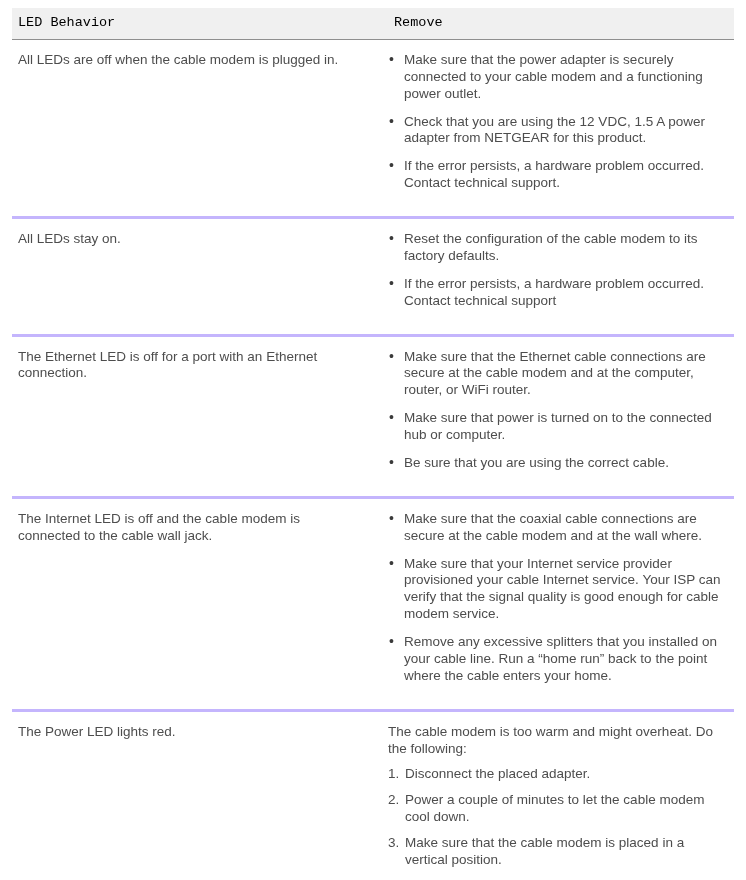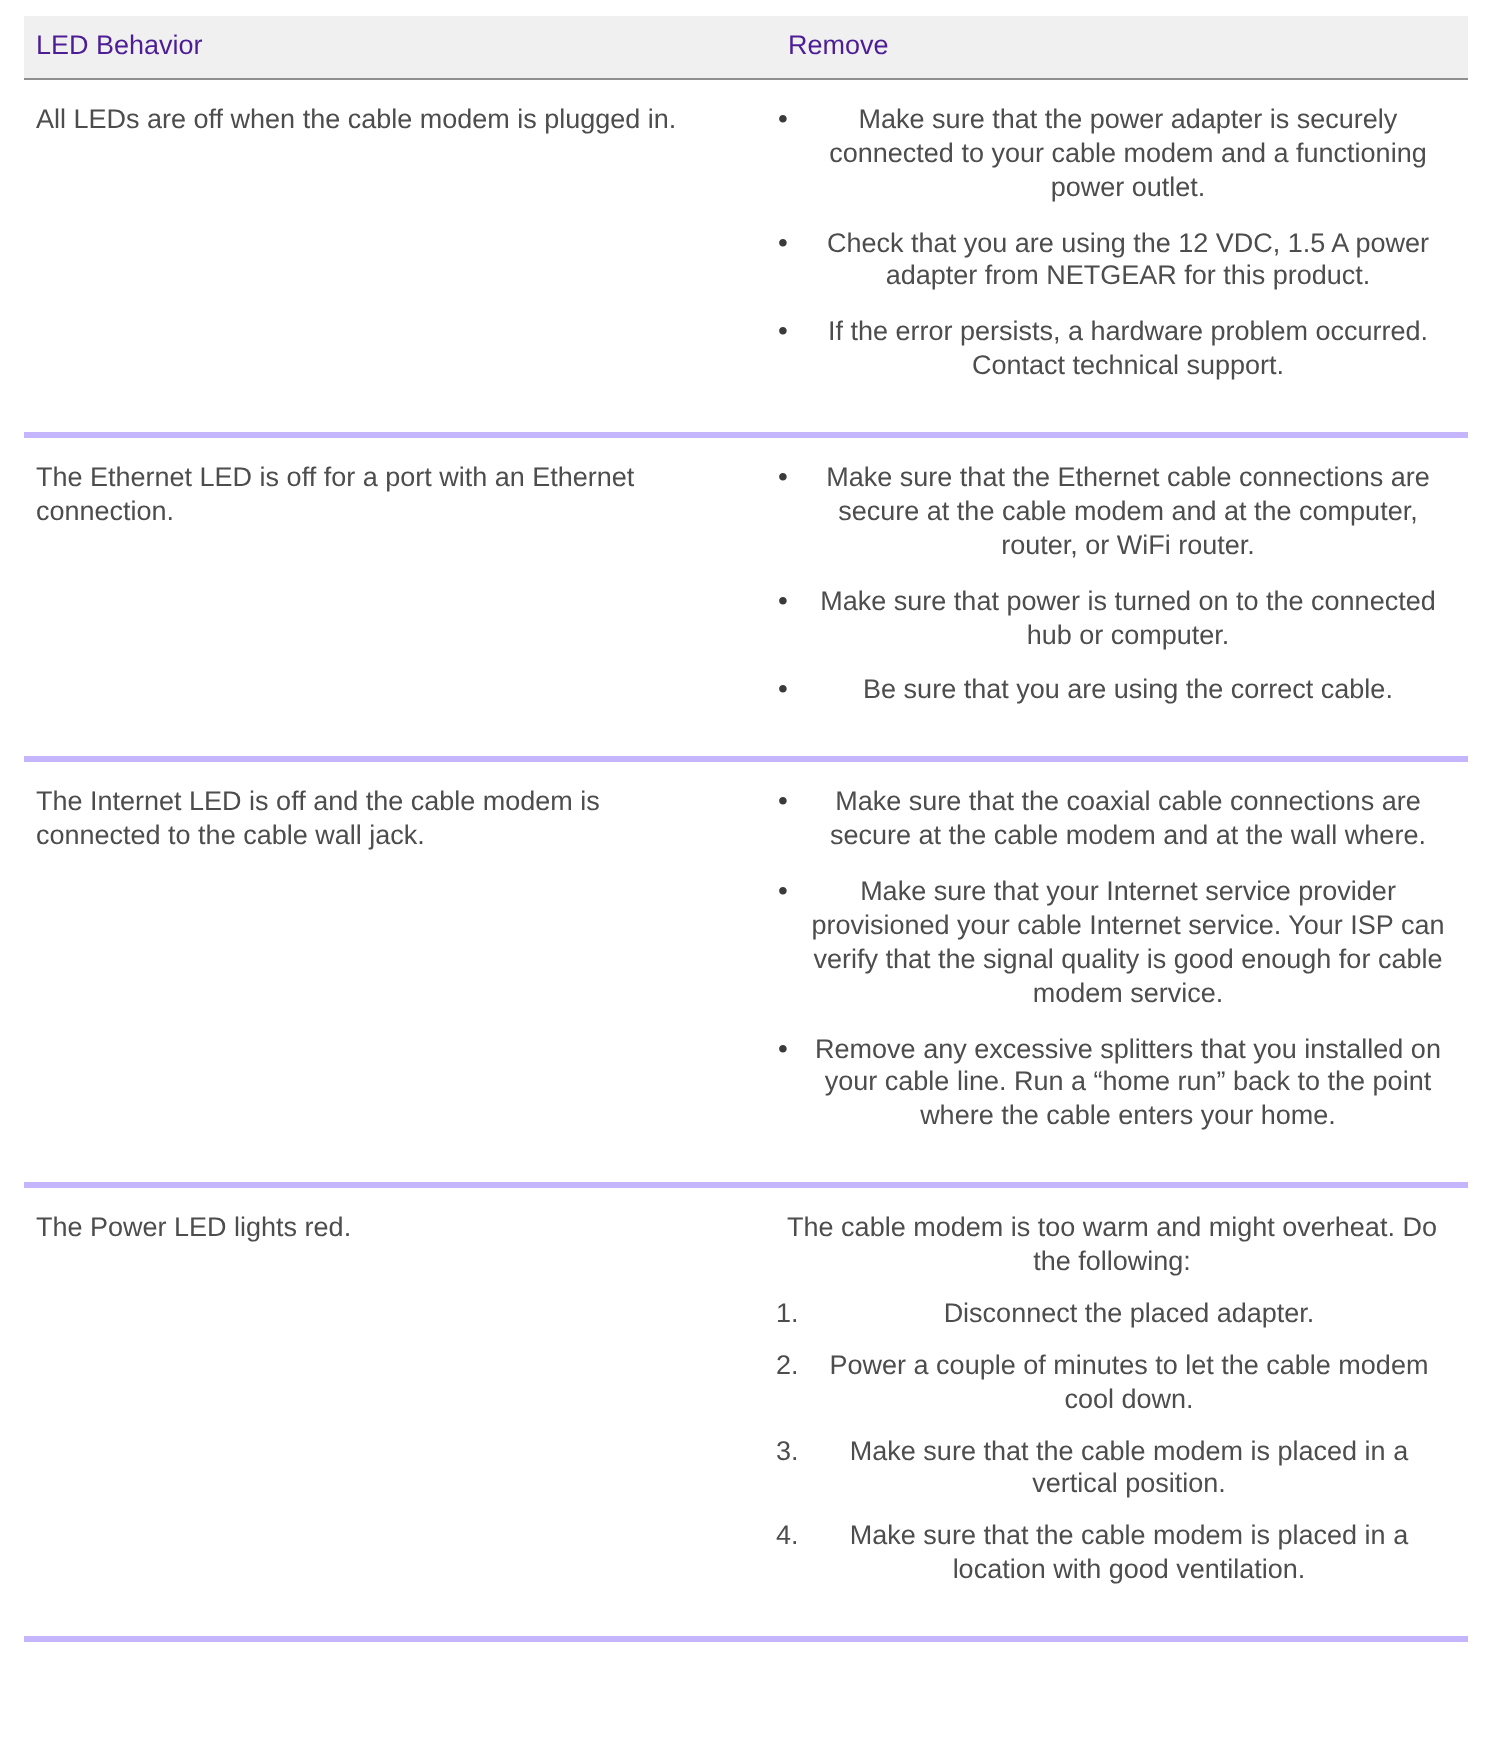--- a/index.html
+++ b/index.html
@@ -25,38 +25,38 @@
     font-size: 13.5px;
     line-height: 1.25;
     color: #4d4d4d;
   }
   thead th {
     background: #f0f0f0;
     font-weight: 400;
     text-align: left;
     padding: 7px 8px 7px 6px;
     font-size: 13.5px;
-    color: #4c1d95;
+    color: #000000;
     border-bottom: 1px solid #8f8f8f;
+    font-family: Liberation Mono, monospace;
   }
   thead th.col-behavior { width: 362px; }
   tbody td {
     vertical-align: top;
     border-bottom: 3px solid #c4b5fd;
     padding: 12px 0 24px 0;
   }
   tbody td.behavior {
     padding-left: 6px;
     padding-right: 28px;
     width: 362px;
     box-sizing: border-box;
   }
   tbody td.action {
     padding-right: 10px;
-    text-align: center;
   }
   ul.bullets {
     margin: 0;
     padding: 0;
     list-style: none;
   }
   ul.bullets li {
     position: relative;
     padding-left: 16px;
     margin: 0 0 11px 0;
@@ -110,20 +110,29 @@
         <td class="behavior">All LEDs are off when the cable modem is plugged in.</td>
         <td class="action">
           <ul class="bullets">
             <li>Make sure that the power adapter is securely connected to your cable modem and a functioning power outlet.</li>
             <li>Check that you are using the 12 VDC, 1.5 A power adapter from NETGEAR for this product.</li>
             <li>If the error persists, a hardware problem occurred. Contact technical support.</li>
           </ul>
         </td>
       </tr>
 
+      <tr>
+        <td class="behavior">All LEDs stay on.</td>
+        <td class="action">
+          <ul class="bullets">
+            <li>Reset the configuration of the cable modem to its factory defaults.</li>
+            <li>If the error persists, a hardware problem occurred. Contact technical support</li>
+          </ul>
+        </td>
+      </tr>
 
       <tr>
         <td class="behavior">The Ethernet LED is off for a port with an Ethernet connection.</td>
         <td class="action">
           <ul class="bullets">
             <li>Make sure that the Ethernet cable connections are secure at the cable modem and at the computer, router, or WiFi router.</li>
             <li>Make sure that power is turned on to the connected hub or computer.</li>
             <li>Be sure that you are using the correct cable.</li>
           </ul>
         </td>

